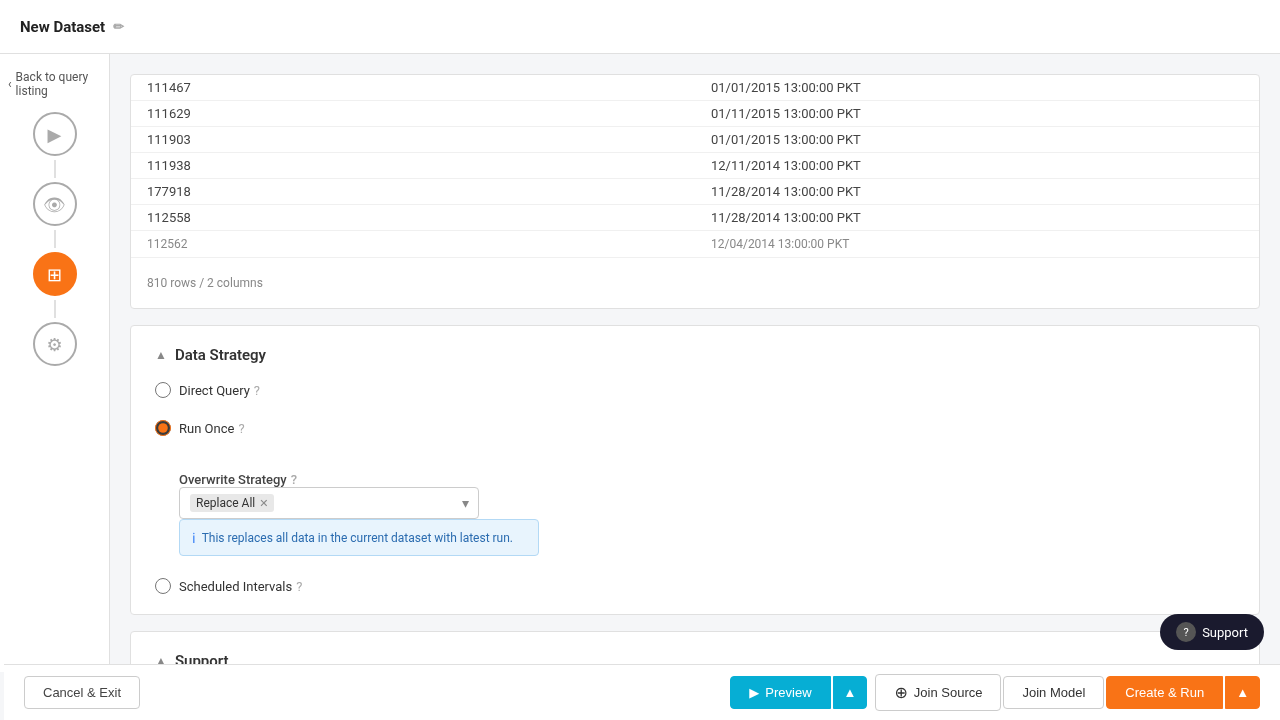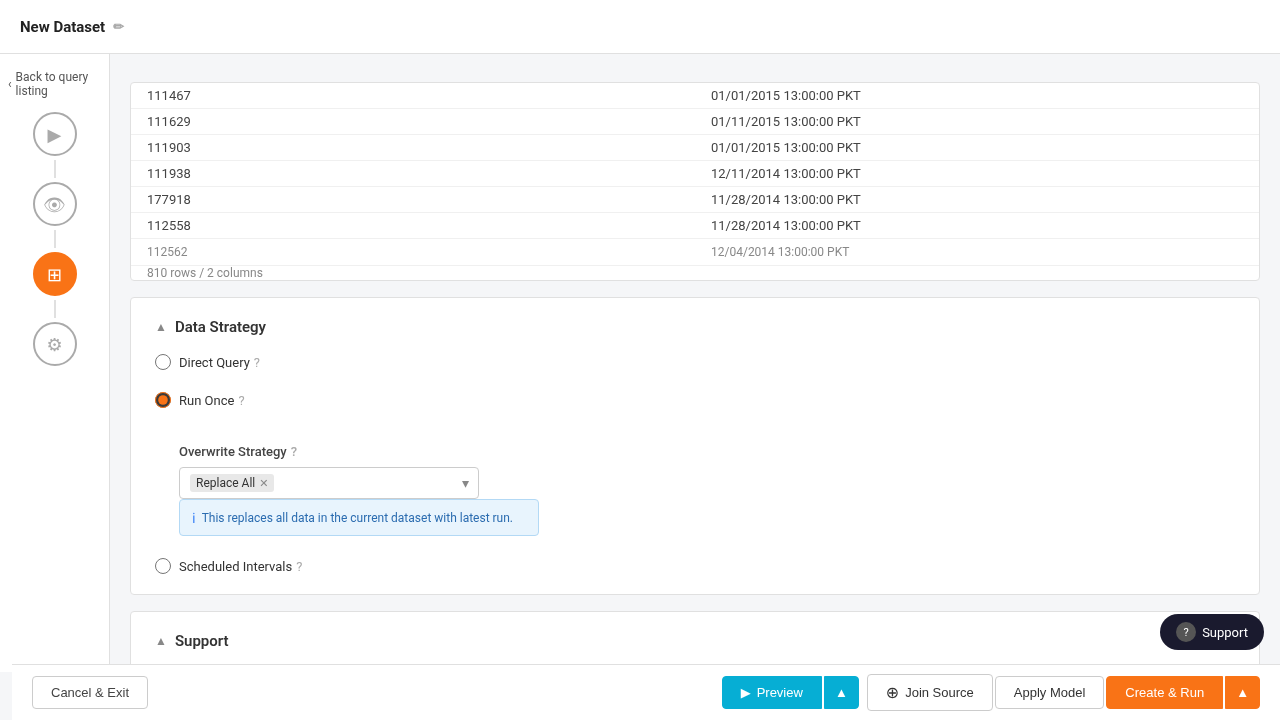--- a/index.html
+++ b/index.html
@@ -121,21 +121,21 @@
       width: 50%;
     }
     .data-table tr:last-child td {
       border-bottom: none;
       color: #888;
       font-size: 12px;
       padding-top: 6px;
       padding-bottom: 6px;
     }
     .table-footer {
-      padding: 0 16px;
+      padding: 18px 16px;
       font-size: 12px;
       color: #888;
       border-top: 1px solid #f0f0f0;
     }
     .fade-row td {
       color: #bbb;
     }
 
     
     .section-card {
@@ -199,21 +199,20 @@
 
     
     .overwrite-section {
       margin-top: 14px;
       margin-left: 24px;
     }
     .overwrite-label {
       font-size: 13px;
       font-weight: 500;
       color: #444;
-      margin-bottom: 8px;
       display: flex;
       align-items: center;
       gap: 4px;
     }
     .select-wrapper {
       position: relative;
       width: 300px;
     }
     .select-tag {
       border: 1px solid #ccc;
@@ -270,21 +269,21 @@
     .bottom-bar {
       height: 56px;
       background: #fff;
       border-top: 1px solid #e0e0e0;
       display: flex;
       align-items: center;
       justify-content: space-between;
       padding: 0 20px;
       position: absolute;
       bottom: 0;
-      left: 12px;
+      left: 4px;
       right: 0;
     }
     .btn {
       padding: 8px 18px;
       border-radius: 4px;
       font-size: 13px;
       font-weight: 500;
       cursor: pointer;
       border: 1px solid transparent;
       display: flex;
@@ -403,21 +402,21 @@
       <span>⊞</span>
     </div>
     <div class="step-connector"></div>
     <div class="step-icon done">
       <span>⚙</span>
     </div>
   </div>
 
   <div class="main">
 
-    <div class="data-table-section" style="margin-top:28px;">
+    <div class="data-table-section" style="margin-top:20px;">
       <table class="data-table">
         <tbody>
           <tr>
             <td>111467</td>
             <td>01/01/2015 13:00:00 PKT</td>
           </tr>
           <tr>
             <td>111629</td>
             <td>01/11/2015 13:00:00 PKT</td>
           </tr>
@@ -528,21 +527,21 @@
     <button class="btn btn-preview-caret">
       <span>▲</span>
     </button>
 
     <button class="btn btn-join">
       <span class="plus-icon">⊕</span>
       <span>Join Source</span>
     </button>
 
     <button class="btn btn-apply">
-      <span>Apply Model</span>
+      <span>Join Model</span>
     </button>
 
     <button class="btn btn-create">
       <span>Create &amp; Run</span>
     </button>
     <button class="btn btn-create-caret">
       <span>▲</span>
     </button>
   </div>
 </div>

